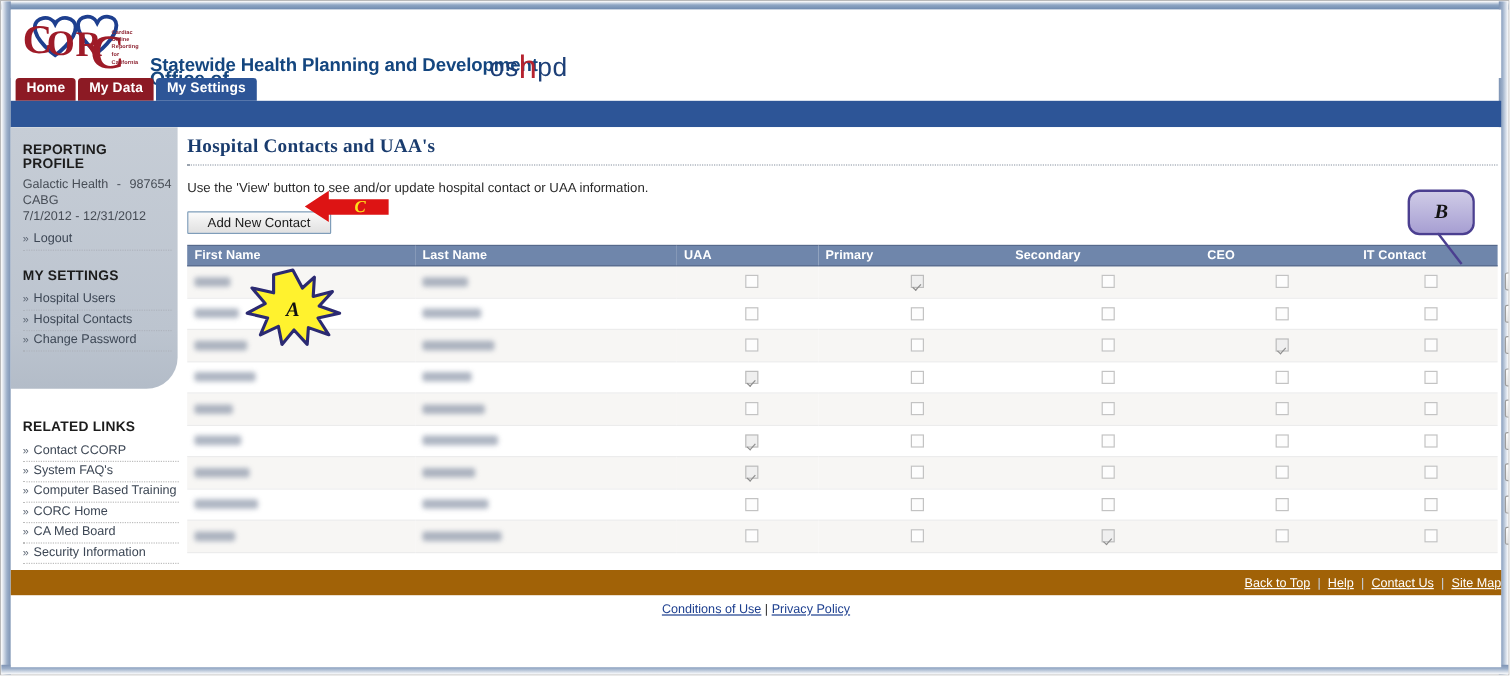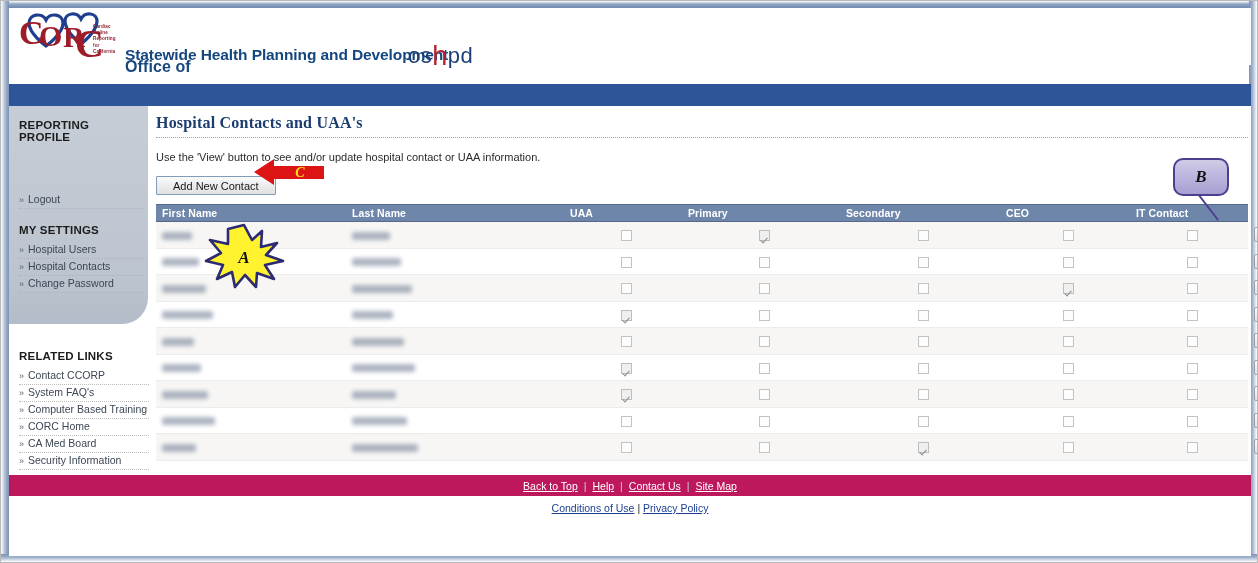--- a/index.html
+++ b/index.html
@@ -180,22 +180,22 @@
     height: 8px;
     background: #8f99ab;
     filter: blur(2.2px);
     opacity: .72;
     border-radius: 2px;
     vertical-align: middle;
   }
   
   .foot-band {
     position: absolute; left: 8px; top: 474px; width: 1242px; height: 21px;
-    background: #be185d;
-    display: flex; align-items: center; justify-content: center;
+    background: #a16207;
+    display: flex; align-items: center; justify-content: flex-end;
     gap: 6px;
   }
   .foot-band a {
     color: #ffffff; font-size: 10.5px; text-decoration: underline;
   }
   .foot-sep { color: #c6d2e4; font-size: 10.5px; }
   .foot-low {
     position: absolute; left: 8px; top: 500px; width: 1242px;
     text-align: center; font-size: 10.5px; color: #2b2b2b; line-height: 14px;
   }
@@ -250,32 +250,48 @@
         <div>for</div>
         <div>California</div>
       </div>
     </div>
 
     <div class="office-of">Office of</div>
     <div class="statewide">Statewide Health Planning and Development</div>
     <div class="oshpd"><span class="nv">os</span><span class="rd">h</span><span class="nv">pd</span></div>
   </div>
 
+  <div class="tabs">
+    <div class="tab">Home</div>
+    <div class="tab">My Data</div>
+    <div class="tab active">My Settings</div>
+  </div>
 
   <div class="band"></div>
 
   <div class="body-area">
 
     <div class="sidebar">
       <div class="sb-panel"></div>
 
       <div style="position:absolute; left:10px; top:13px; width:120px;">
         <div class="sb-h">REPORTING PROFILE</div>
       </div>
 
+      <div style="position:absolute; left:10px; top:42px; width:124px;">
+        <div class="sb-text">
+          <div style="display:flex; justify-content:space-between;">
+            <span>Galactic Health</span>
+            <span>-</span>
+            <span>987654</span>
+          </div>
+          <div>CABG</div>
+          <div>7/1/2012 - 12/31/2012</div>
+        </div>
+      </div>
 
       <div style="position:absolute; left:10px; top:86px; width:124px;">
         <div class="sb-row">
           <span class="chev">»</span>
           <a class="sb-link" href="#">Logout</a>
         </div>
       </div>
 
       <div style="position:absolute; left:10px; top:118px; width:124px;">
         <div class="sb-h">MY SETTINGS</div>

